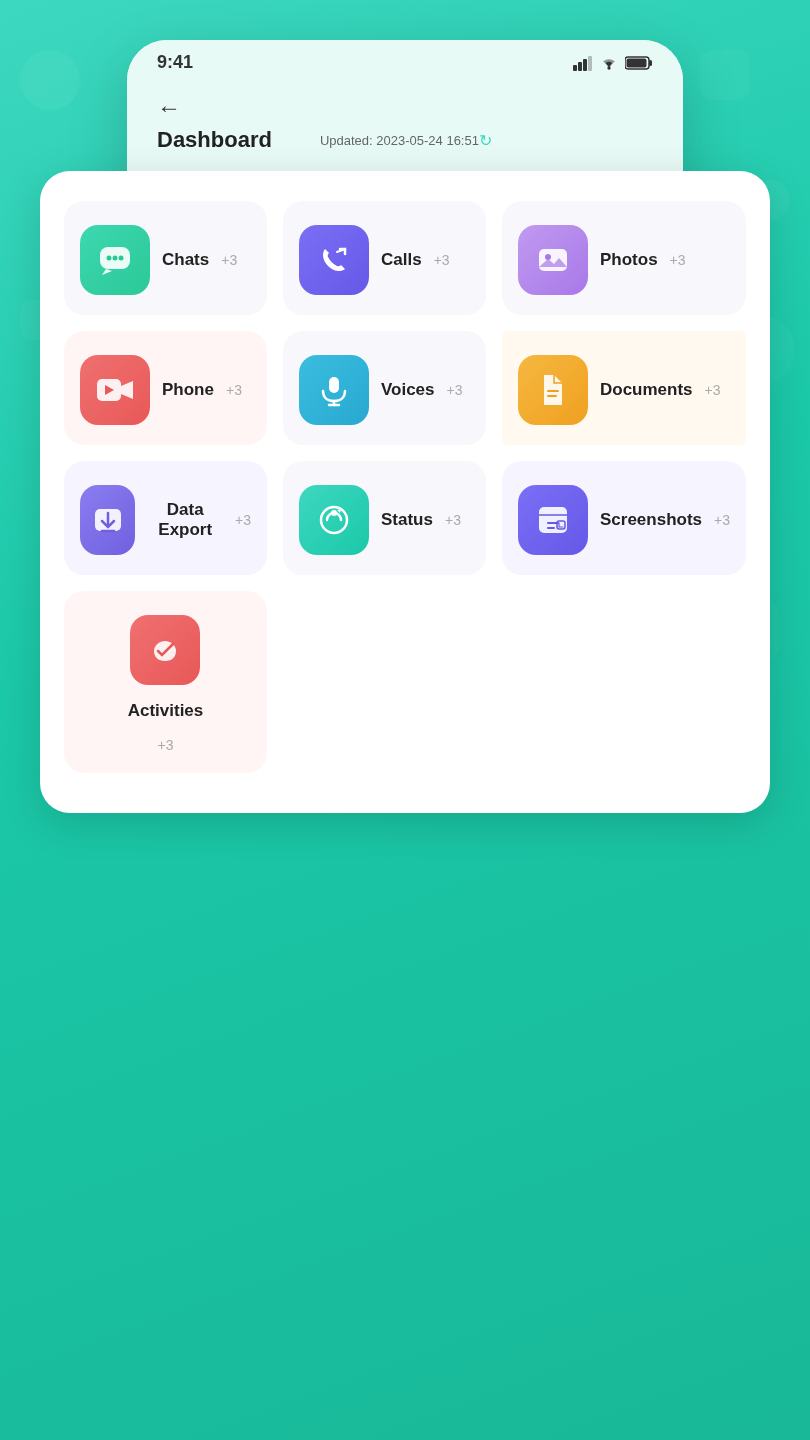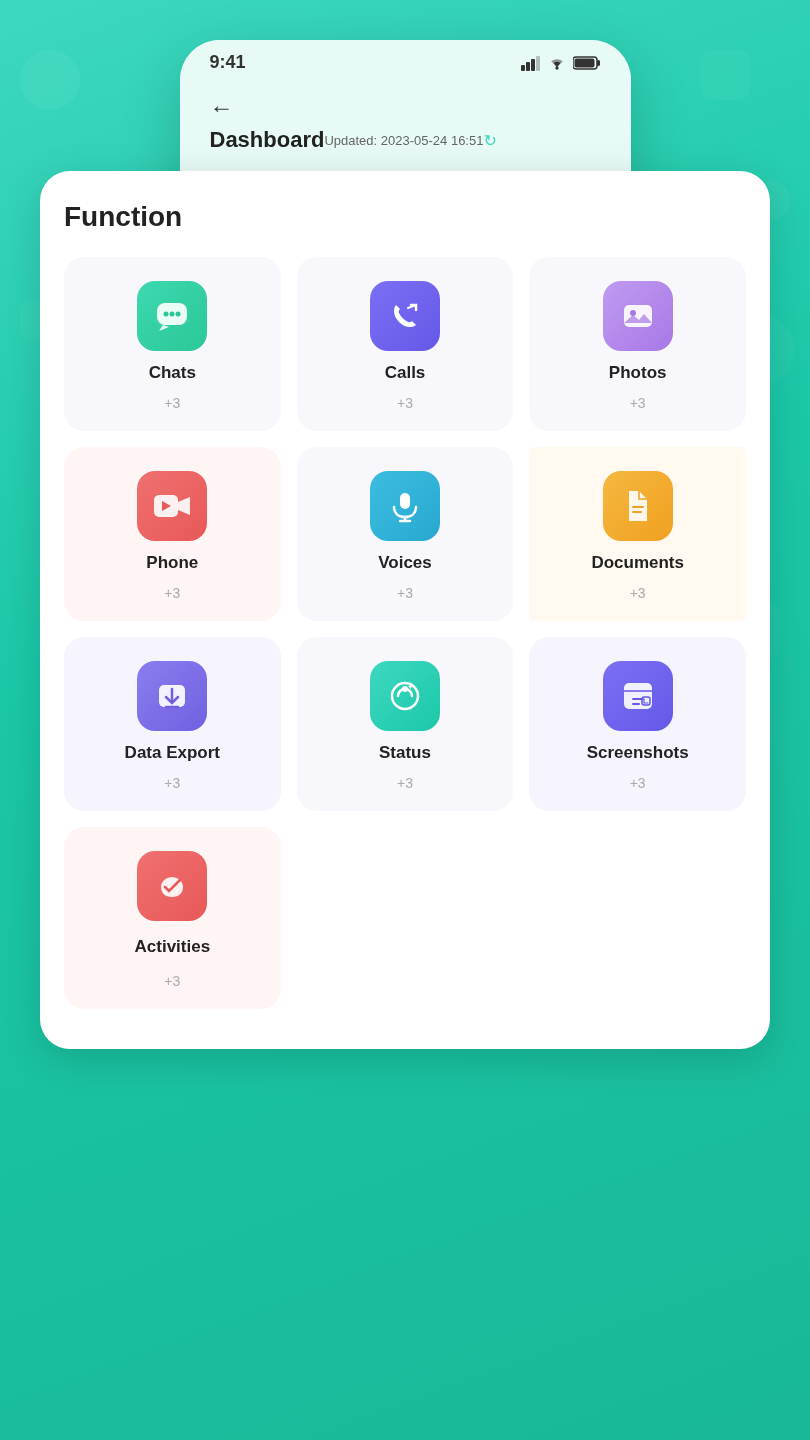--- a/index.html
+++ b/index.html
@@ -50,21 +50,21 @@
       font-weight: 700;
       color: #ffffff;
       text-align: center;
       line-height: 1.3;
       margin-bottom: 40px;
       padding: 0 20px;
     }
 
     
     .phone-mockup {
-      width: 451px;
+      width: 556px;
       background: #e8faf6;
       border-radius: 40px;
       padding: 0;
       box-shadow: 0 20px 60px rgba(0,0,0,0.2);
       overflow: hidden;
       margin-bottom: -60px;
       position: relative;
       z-index: 2;
     }
 
@@ -118,20 +118,21 @@
 
     .dashboard-label {
       font-size: 22px;
       font-weight: 700;
       color: #222;
     }
 
     .dashboard-updated {
       font-size: 13px;
       color: #666;
+      margin-left: 48px;
     }
 
     .refresh-icon {
       color: #3dd8c0;
       font-size: 16px;
     }
 
     .phone-tabs {
       background: linear-gradient(135deg, #3dd8c0, #2ac8b0);
       border-radius: 20px 20px 0 0;
@@ -176,21 +177,21 @@
       display: grid;
       grid-template-columns: repeat(3, 1fr);
       gap: 16px;
     }
 
     .feature-item {
       background: #f8f8fc;
       border-radius: 20px;
       padding: 24px 16px 20px;
       display: flex;
-      flex-direction: column;
+      flex-direction: row;
       align-items: center;
       gap: 12px;
     }
 
     .feature-icon-wrap {
       width: 70px;
       height: 70px;
       border-radius: 18px;
       display: flex;
       align-items: center;
@@ -302,21 +303,20 @@
           <rect y="5.5" width="20" height="2.5" rx="1.2" fill="#aaa"></rect>
           <rect y="11" width="14" height="2.5" rx="1.2" fill="#aaa"></rect>
         </svg>
       </span>
     </div>
 
   </div>
 
   <div class="function-card">
 
-    <h2 class="function-title">Function</h2>
 
     <div class="feature-grid">
 
       <div class="feature-item">
         <div class="feature-icon-wrap icon-chat">
           <svg width="38" height="38" viewBox="0 0 38 38">
             <rect x="4" y="6" width="30" height="22" rx="8" fill="white" opacity="0.9"></rect>
             <path d="M10 28 L6 34 L16 30 Z" fill="white" opacity="0.9"></path>
             <circle cx="13" cy="17" r="2.5" fill="#2ac898"></circle>
             <circle cx="19" cy="17" r="2.5" fill="#2ac898"></circle>

